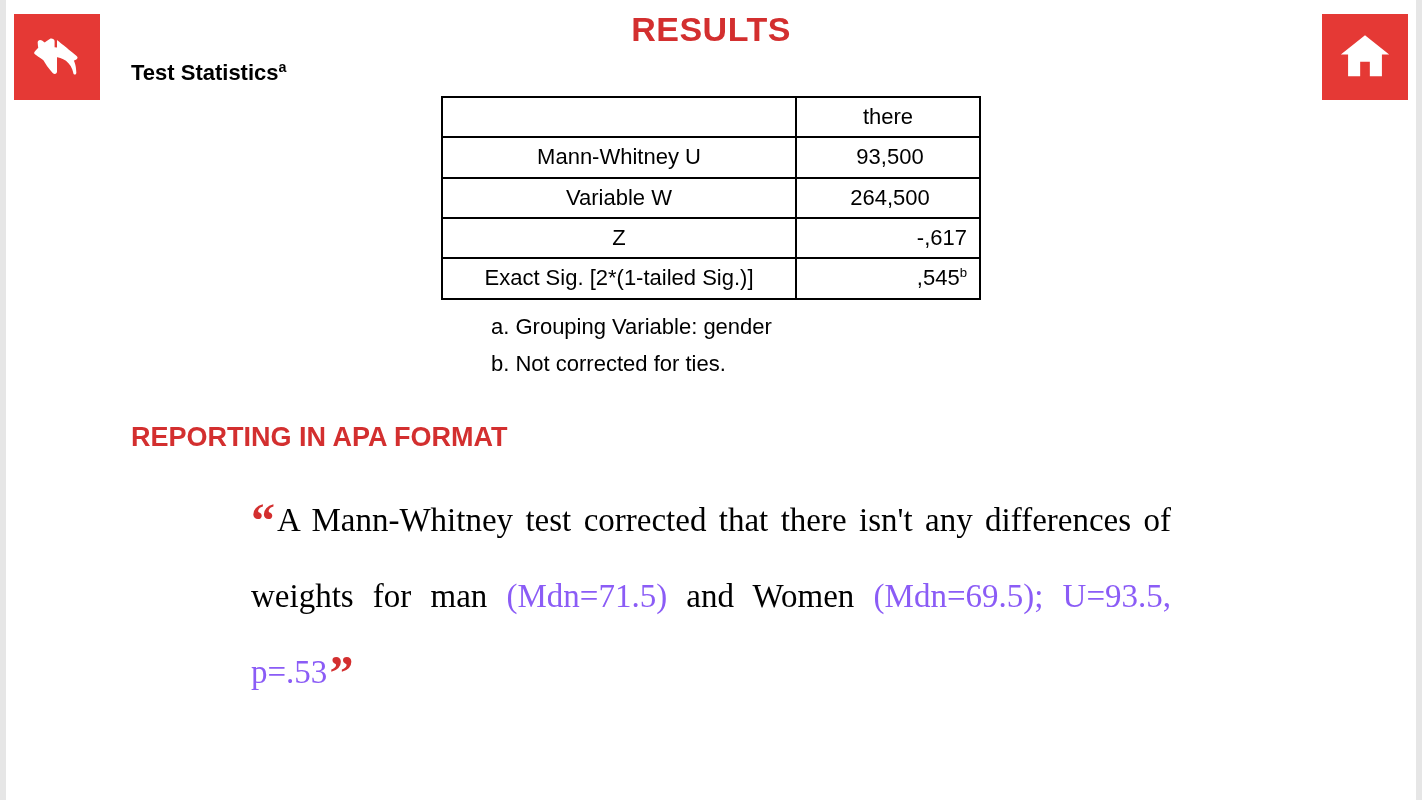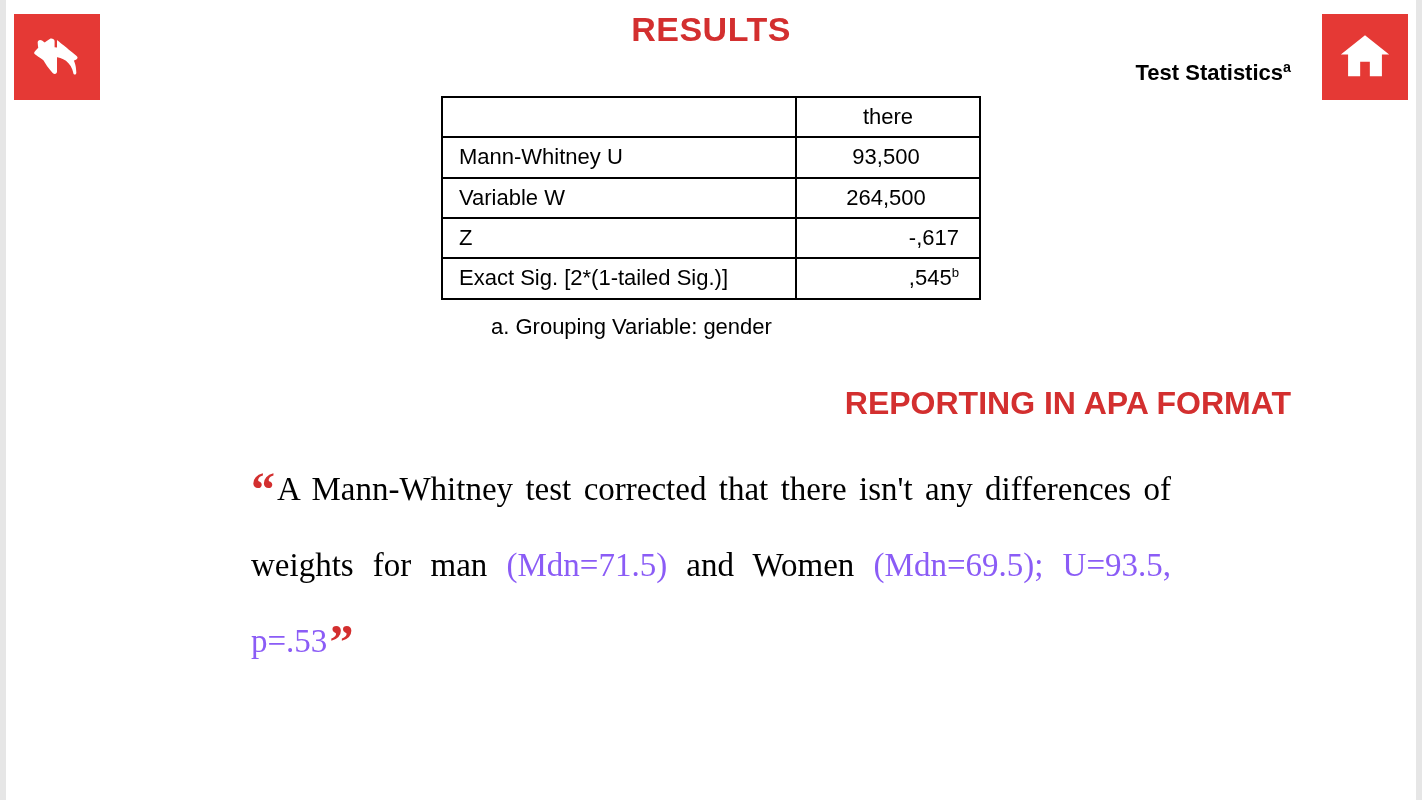--- a/index.html
+++ b/index.html
@@ -43,21 +43,21 @@
     text-align: center;
     color: #d32f2f;
     font-size: 34px;
     margin: 0 0 10px 0;
     letter-spacing: 0.5px;
     font-family: "Arial", sans-serif;
     font-weight: 900;
   }
 
   .table-caption {
-    text-align: right;
+    text-align: left;
     font-family: Arial, sans-serif;
     font-weight: bold;
     font-size: 22px;
     margin-bottom: 10px;
   }
   .table-caption sup { font-size: 0.65em; }
 
   .stats-table {
     border-collapse: collapse;
     margin: 0 auto;
@@ -68,38 +68,38 @@
     border: 2px solid #000;
     padding: 6px 16px;
     vertical-align: middle;
   }
   .stats-table th.blank { width: 320px; }
   .stats-table th.weight {
     width: 150px;
     text-align: center;
     font-weight: 400;
   }
-  .stats-table td.label { text-align: left; }
-  .stats-table td.val { text-align: right; padding-right: 20px; }
+  .stats-table td.label { text-align: center; }
+  .stats-table td.val { text-align: right; padding-right: 12px; }
   .stats-table td.val.center { text-align: center; }
   .stats-table td sup { font-size: 0.6em; }
 
   .footnotes {
     width: 500px;
     margin: 8px auto 0 auto;
     font-family: Liberation Sans, sans-serif;
     font-size: 22px;
     line-height: 1.7;
     padding-left: 60px;
   }
 
   h2.apa-title {
-    text-align: right;
+    text-align: left;
     color: #d32f2f;
-    font-size: 32px;
+    font-size: 27px;
     margin: 40px 0 30px 0;
     font-family: Arial, sans-serif;
     font-weight: 900;
   }
 
   .apa-text {
     font-family: Georgia, "Times New Roman", serif;
     font-size: 33px;
     line-height: 2.3;
     text-align: justify;
@@ -177,20 +177,21 @@
       </tr>
       <tr>
         <td class="label">Exact Sig. [2*(1-tailed Sig.)]</td>
         <td class="val"><span>,545</span><sup>b</sup></td>
       </tr>
     </tbody>
       </table>
 
     <div class="footnotes">
       <div>a. Grouping Variable: gender</div>
+      <div>b. Not corrected for ties.</div>
     </div>
 
     <h2 class="apa-title">REPORTING IN APA FORMAT</h2>
 
     <div class="apa-text">
       <span class="quote-open">“</span><span>A Mann-Whitney test corrected that there isn't any differences of weights for man </span><span class="orange">(Mdn=71.5)</span><span> and Women </span><span class="orange">(Mdn=69.5); U=93.5, p=.53</span><span class="quote-close">”</span>
     </div>
 
   </div>
 </div>

